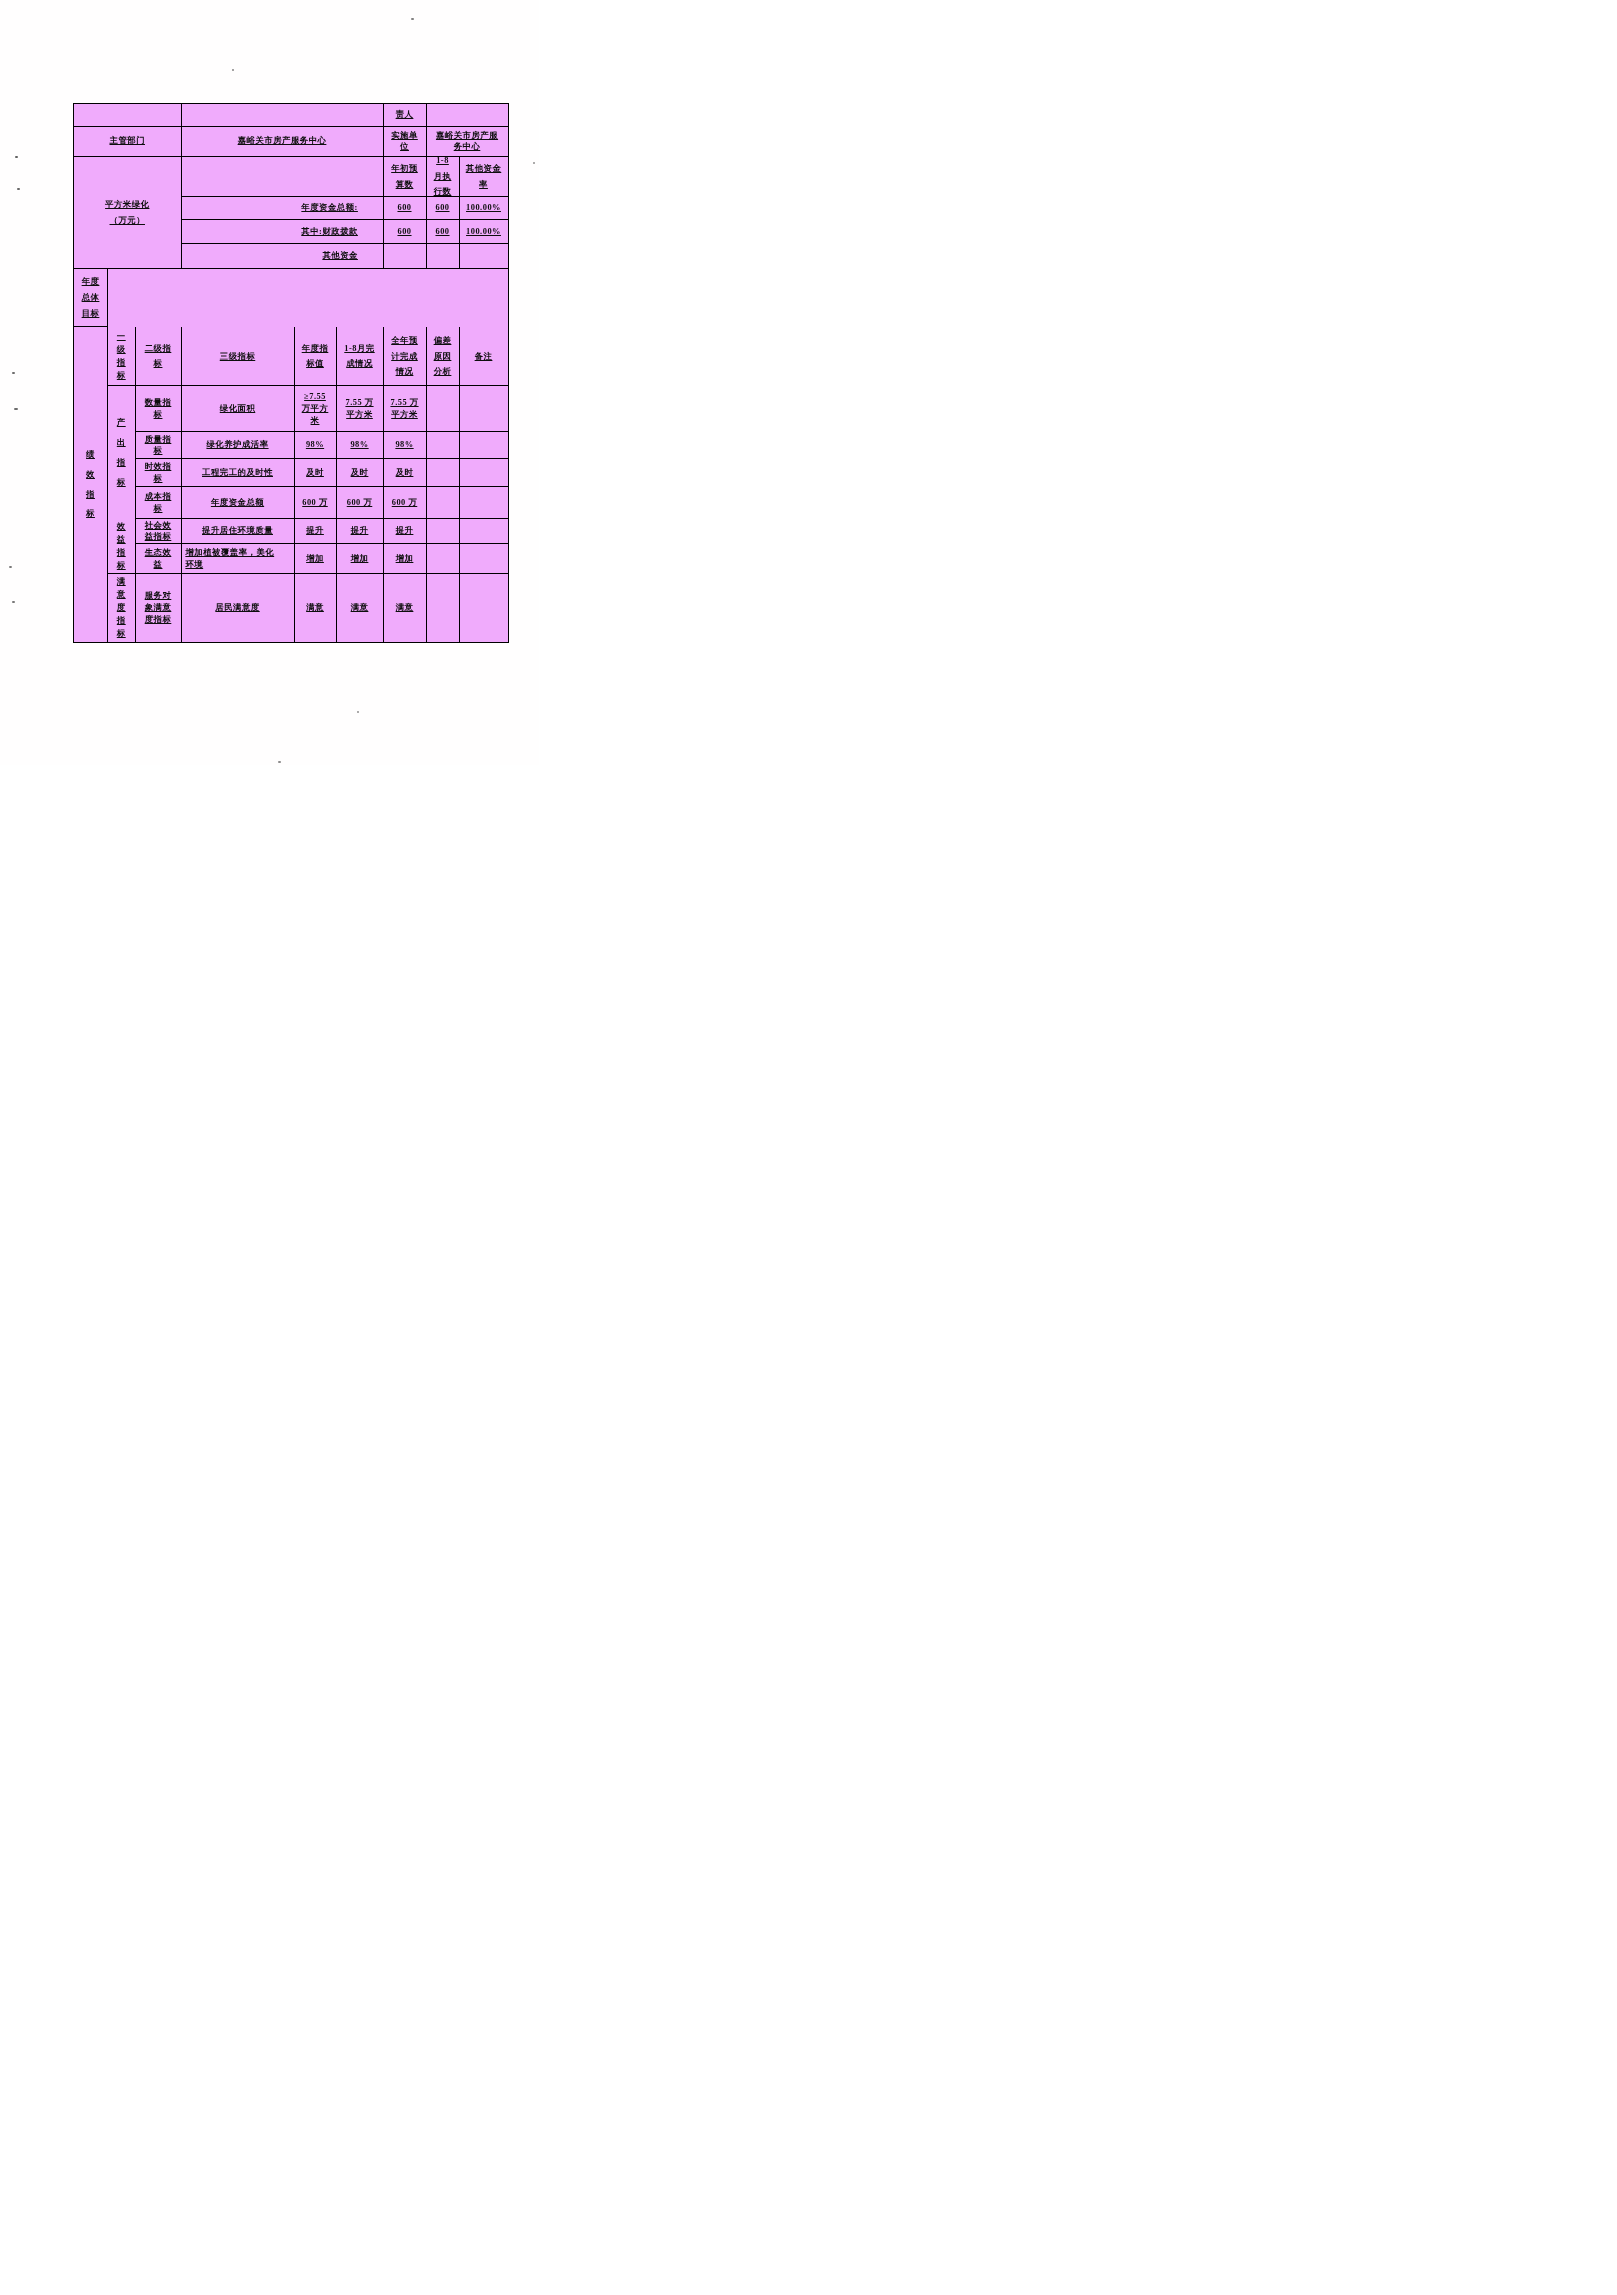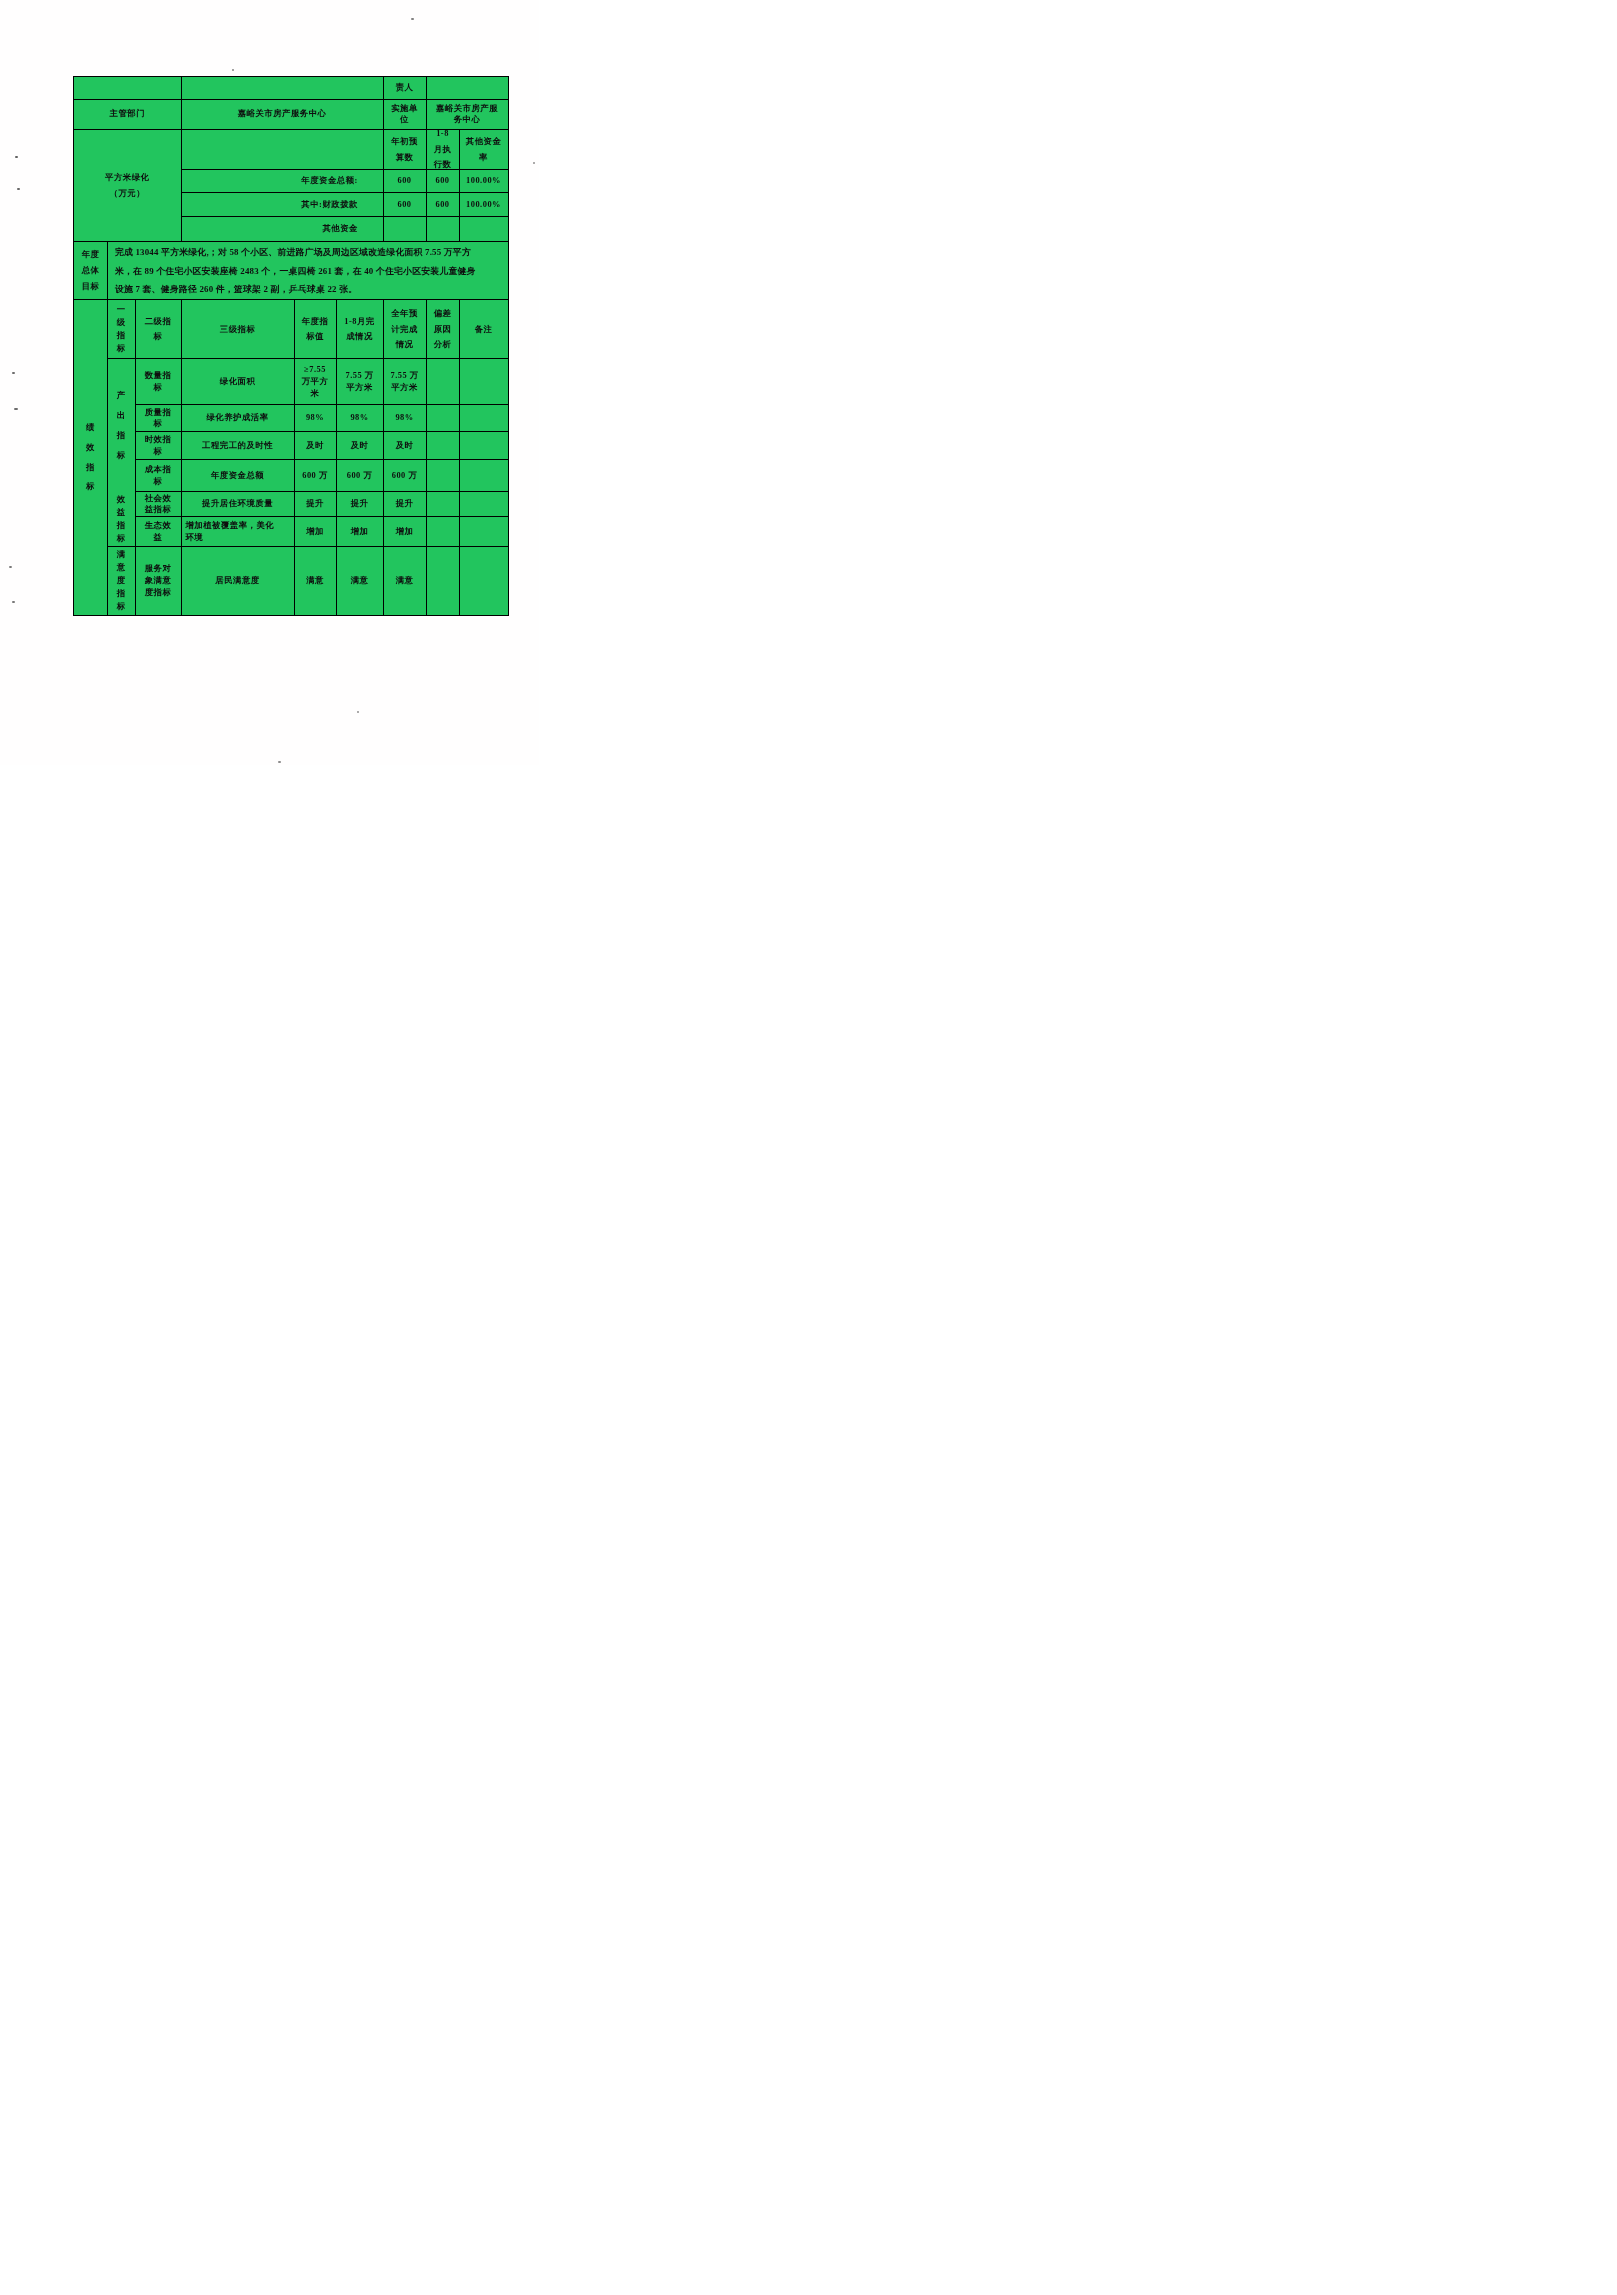--- a/index.html
+++ b/index.html
@@ -5,26 +5,27 @@
   html,body{margin:0;padding:0;background:#ffffff;}
   .page{
     position:relative;
     width:539px;height:765px;
     background:#fffefe;
     font-family:"Liberation Serif","DejaVu Serif",serif;
     color:#0e0e0e;
     overflow:hidden;
   }
   .grid{
-    position:absolute;left:73px;top:76px;
+    position:absolute;left:73px;top:103px;
     display:grid;
     grid-template-columns:34px 27.5px 46px 113px 42px 47px 43px 33px 48px;
     grid-template-rows:22.6px 30.5px 40px 23px 23.6px 25.6px 58px 59px 46px 27px 28px 32px 25px 29.5px 68px;
     border:1.5px solid #000;
-    background:#22c55e;
+    background:#f0abfc;
+    text-decoration:underline;
   }
   .c{
     border-right:1px solid #000;
     border-bottom:1px solid #000;
     box-sizing:border-box;
     display:flex;align-items:center;justify-content:center;
     text-align:center;
     white-space:pre-line;
     font-size:8.4px;font-weight:700;line-height:1.4;
     letter-spacing:0.5px;
@@ -91,23 +92,20 @@
     <div class="c nbr" style="grid-area:5/9/6/10">100.00%</div>
 
     <div class="c fundname" style="grid-area:6/4/7/7">其他资金</div>
     <div class="c" style="grid-area:6/7/7/8"></div>
     <div class="c" style="grid-area:6/8/7/9"></div>
     <div class="c nbr" style="grid-area:6/9/7/10"></div>
 
     <div class="c hdr" style="grid-area:7/1/8/2">年度
 总体
 目标</div>
-    <div class="c goal nbr" style="grid-area:7/2/8/10">完成 13044 平方米绿化,；对 58 个小区、前进路广场及周边区域改造绿化面积 7.55 万平方
-米，在 89 个住宅小区安装座椅 2483 个，一桌四椅 261 套，在 40 个住宅小区安装儿童健身
-设施 7 套、健身路径 260 件，篮球架 2 副，乒乓球桌 22 张。</div>
 
     <div class="c vt nbb" style="grid-area:8/1/16/2">绩
 效
 指
 标</div>
 
     <div class="c vtt" style="grid-area:8/2/9/3">一
 级
 指
 标</div>

